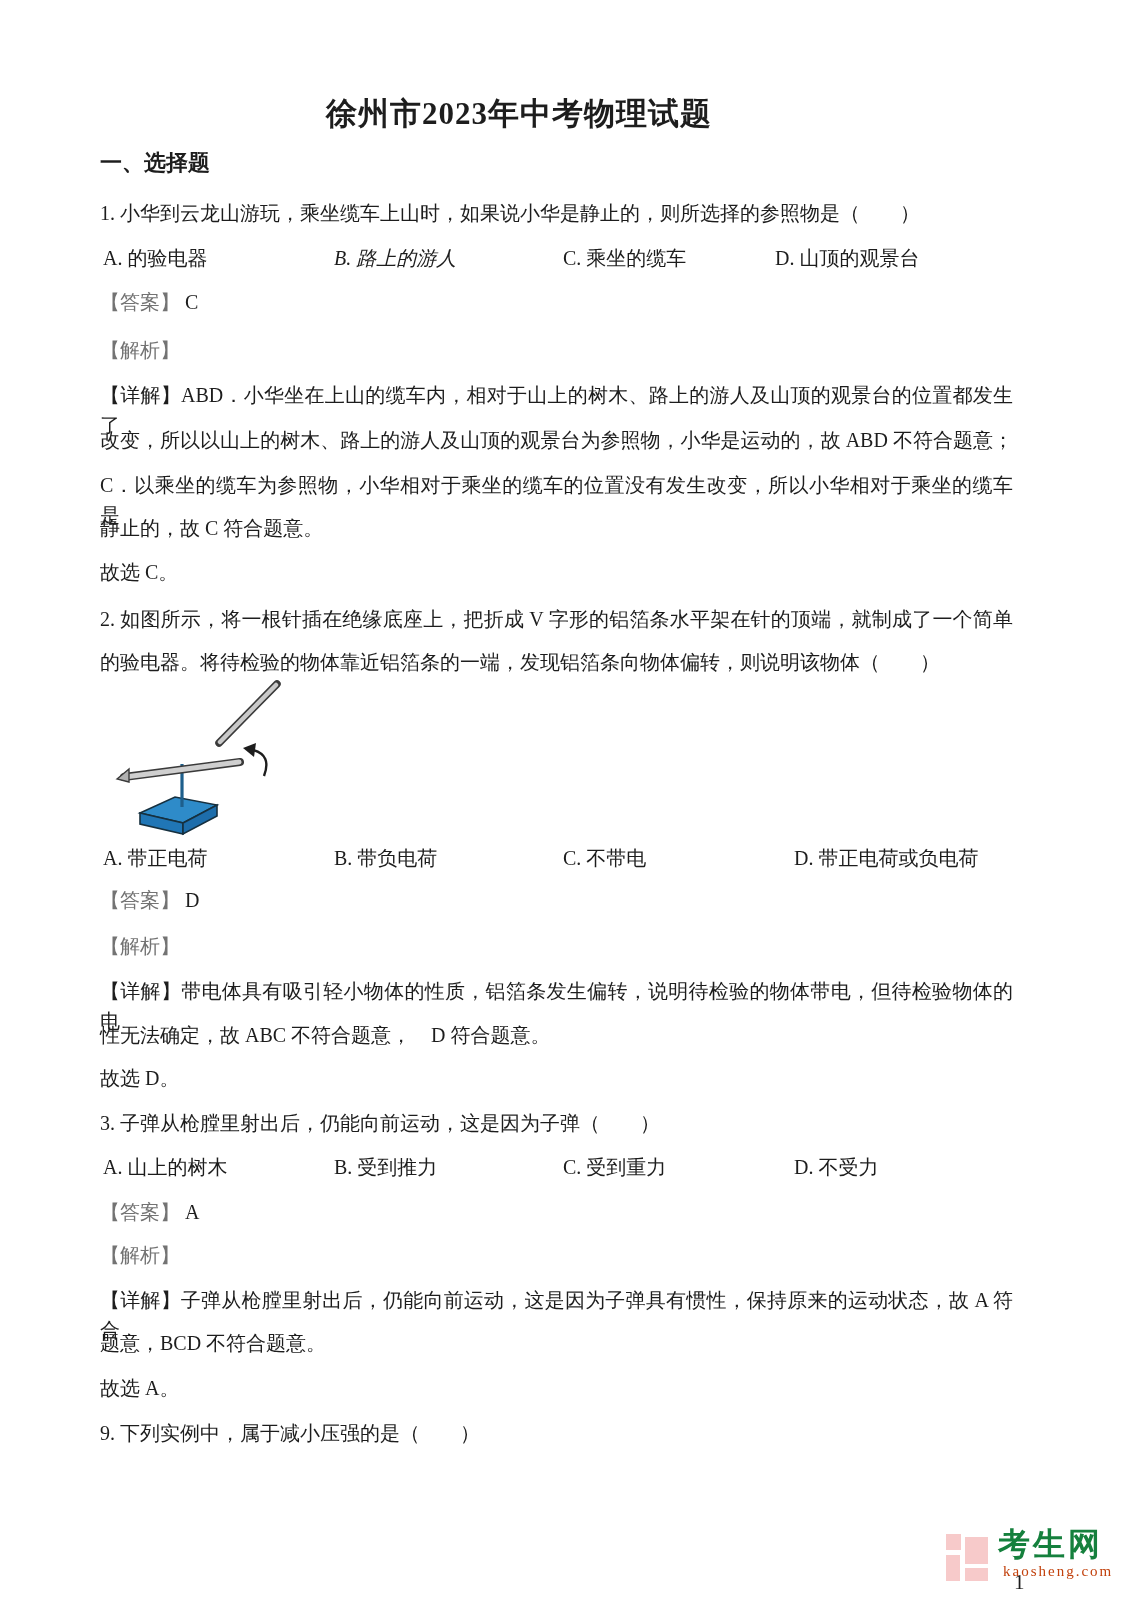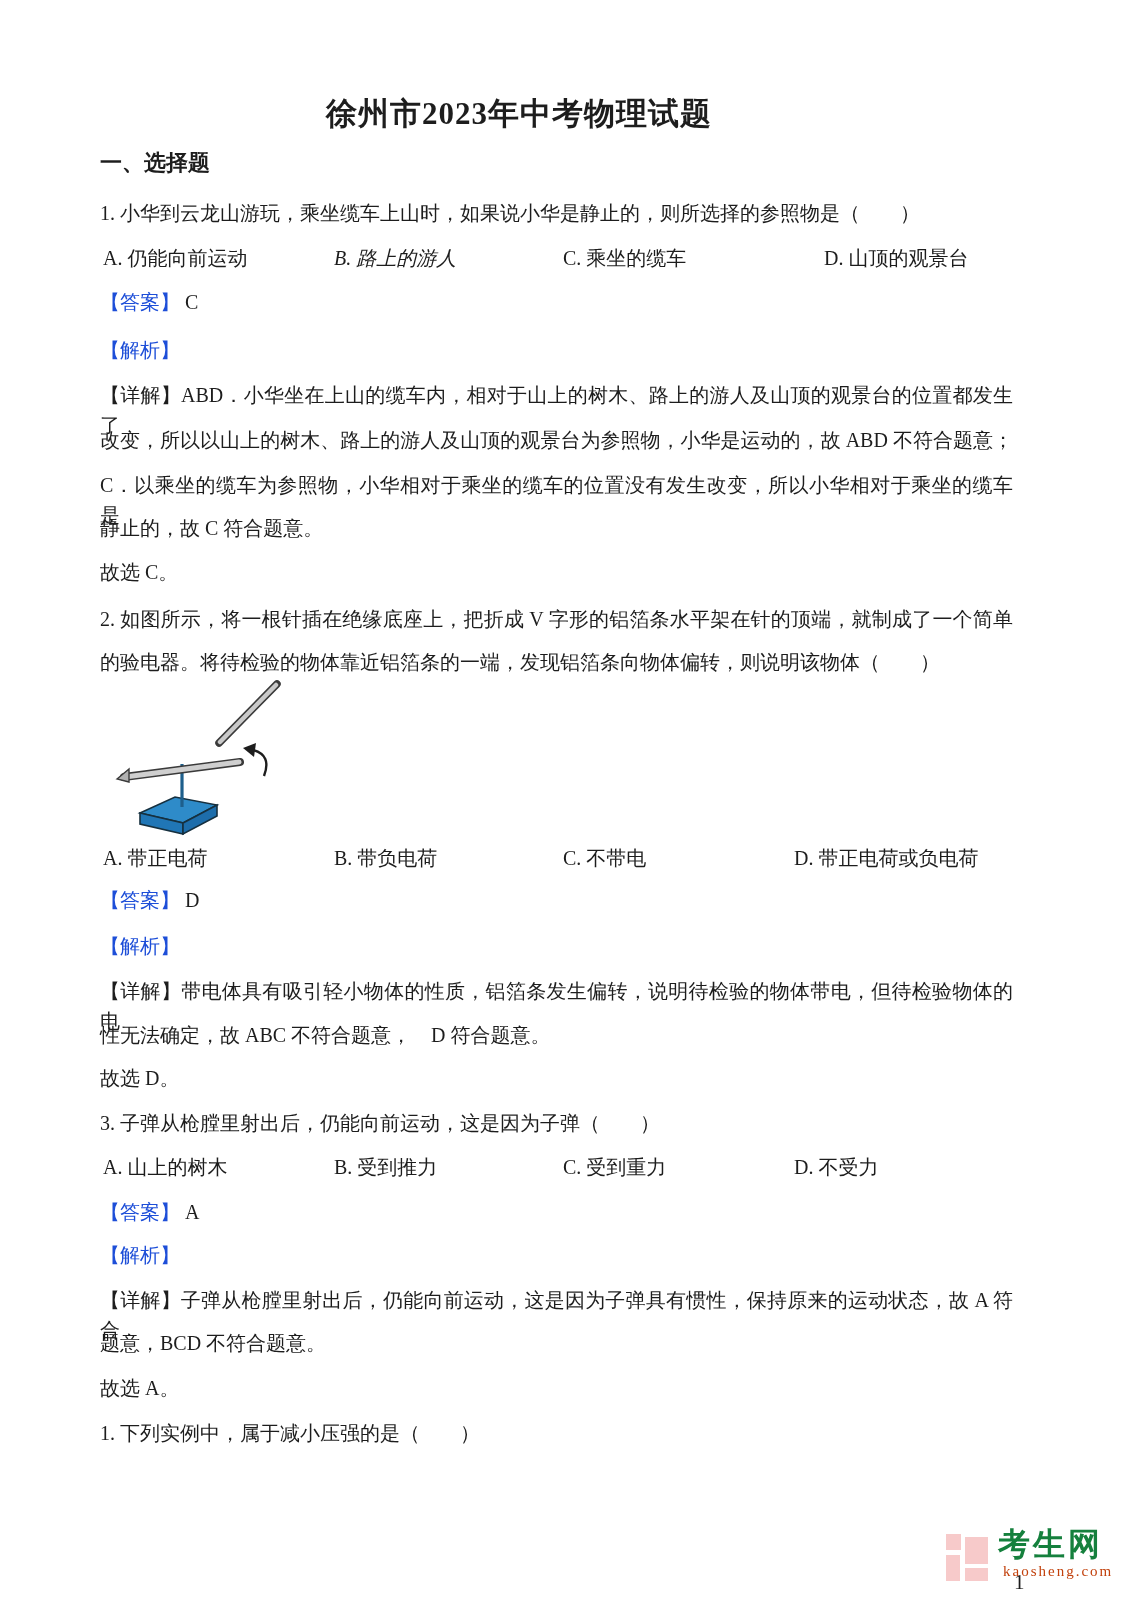--- a/index.html
+++ b/index.html
@@ -15,21 +15,21 @@
   .section-head{
     position:absolute;top:148px;left:100px;
     font-size:22px;font-weight:bold;line-height:30px;
   }
   .line{
     position:absolute;left:100px;width:913px;height:30px;line-height:30px;
     font-size:20px;
   }
   .line.stretch{text-align:justify;text-align-last:justify;}
   .opt{position:absolute;top:0;white-space:pre;}
-  .blue-label{color:#1d4ed8;}
+  .blue-label{color:#737373;}
   .answer-value{margin-left:5px;}
   .figure-wrap{position:absolute;left:103px;top:666px;width:212px;height:174px;}
   .watermark{position:absolute;left:944px;top:1530px;width:170px;height:58px;}
   .wm-text{
     position:absolute;left:54px;top:-4px;font-size:32px;font-weight:bold;
     color:#15803d;letter-spacing:3px;line-height:36px;
     font-family:"Liberation Sans","DejaVu Sans",sans-serif;
   }
   .wm-domain{
     position:absolute;left:59px;top:33px;font-size:15px;color:#c2410c;
@@ -41,24 +41,24 @@
 </style>
 </head>
 <body>
 
 <div class="doc-title">徐州市2023年中考物理试题</div>
 <div class="section-head">一、选择题</div>
 
 <div>
     <div class="line question" style="top: 198px;">1. 小华到云龙山游玩，乘坐缆车上山时，如果说小华是静止的，则所选择的参照物是（　　）</div>
     <div class="line options" style="top: 243px;">
-      <span class="opt" style="left: 3px;">A. 仍能向前运动</span>
+      <span class="opt" style="left: 3px;">A. 的验电器</span>
       <span class="opt" style="left: 234px; font-style: italic;">B. 路上的游人</span>
       <span class="opt" style="left: 463px;">C. 乘坐的缆车</span>
-      <span class="opt" style="left: 724px;">D. 山顶的观景台</span>
+      <span class="opt" style="left: 675px;">D. 山顶的观景台</span>
     </div>
     <div class="line answer" style="top: 287px;"><span class="blue-label">【答案】</span><span class="answer-value">C</span></div>
     <div class="line analysis" style="top: 335px;"><span class="blue-label">【解析】</span></div>
     <div class="line body stretch" style="top: 380px;">【详解】ABD．小华坐在上山的缆车内，相对于山上的树木、路上的游人及山顶的观景台的位置都发生了</div>
     <div class="line body stretch" style="top: 425px;">改变，所以以山上的树木、路上的游人及山顶的观景台为参照物，小华是运动的，故 ABD 不符合题意；</div>
     <div class="line body stretch" style="top: 470px;">C．以乘坐的缆车为参照物，小华相对于乘坐的缆车的位置没有发生改变，所以小华相对于乘坐的缆车是</div>
     <div class="line body" style="top: 513px;">静止的，故 C 符合题意。</div>
     <div class="line body" style="top: 557px;">故选 C。</div>
     <div class="line question stretch" style="top: 604px;">2. 如图所示，将一根针插在绝缘底座上，把折成 V 字形的铝箔条水平架在针的顶端，就制成了一个简单</div>
     <div class="line question" style="top: 647px;">的验电器。将待检验的物体靠近铝箔条的一端，发现铝箔条向物体偏转，则说明该物体（　　）</div>
@@ -78,21 +78,21 @@
       <span class="opt" style="left: 3px;">A. 山上的树木</span>
       <span class="opt" style="left: 234px;">B. 受到推力</span>
       <span class="opt" style="left: 463px;">C. 受到重力</span>
       <span class="opt" style="left: 694px;">D. 不受力</span>
     </div>
     <div class="line answer" style="top: 1197px;"><span class="blue-label">【答案】</span><span class="answer-value">A</span></div>
     <div class="line analysis" style="top: 1240px;"><span class="blue-label">【解析】</span></div>
     <div class="line body stretch" style="top: 1285px;">【详解】子弹从枪膛里射出后，仍能向前运动，这是因为子弹具有惯性，保持原来的运动状态，故 A 符合</div>
     <div class="line body" style="top: 1328px;">题意，BCD 不符合题意。</div>
     <div class="line body" style="top: 1373px;">故选 A。</div>
-    <div class="line question" style="top: 1418px;">1. 下列实例中，属于减小压强的是（　　）</div>
+    <div class="line question" style="top: 1418px;">9. 下列实例中，属于减小压强的是（　　）</div>
   </div>
 
 <div class="figure-wrap">
   <svg width="212" height="174" viewBox="0 0 212 174" xmlns="http://www.w3.org/2000/svg">
 
     <g>
       <polygon points="37,147 72,131 114,139 80,157" fill="#2e8bc9" stroke="#16303f" stroke-width="1.6"></polygon>
       <polygon points="37,147 80,157 80,168 37,158" fill="#2076b6" stroke="#16303f" stroke-width="1.6"></polygon>
       <polygon points="80,157 114,139 114,150 80,168" fill="#1d6dab" stroke="#16303f" stroke-width="1.6"></polygon>
     </g>

